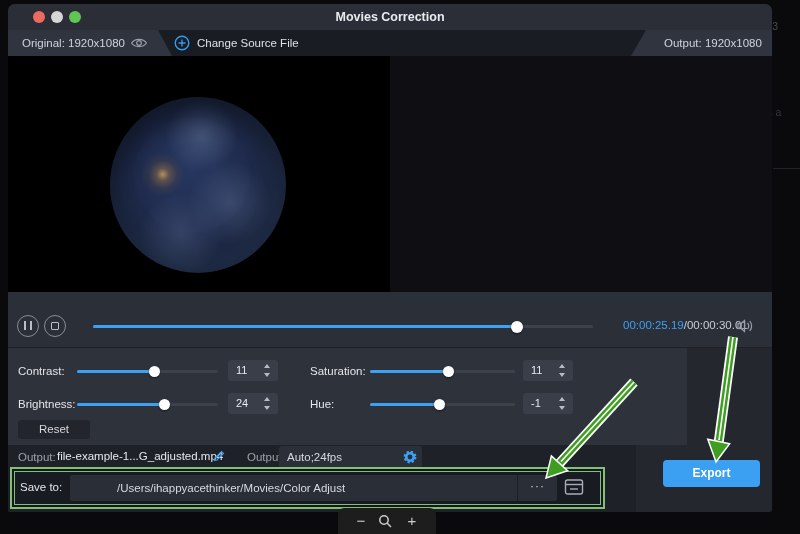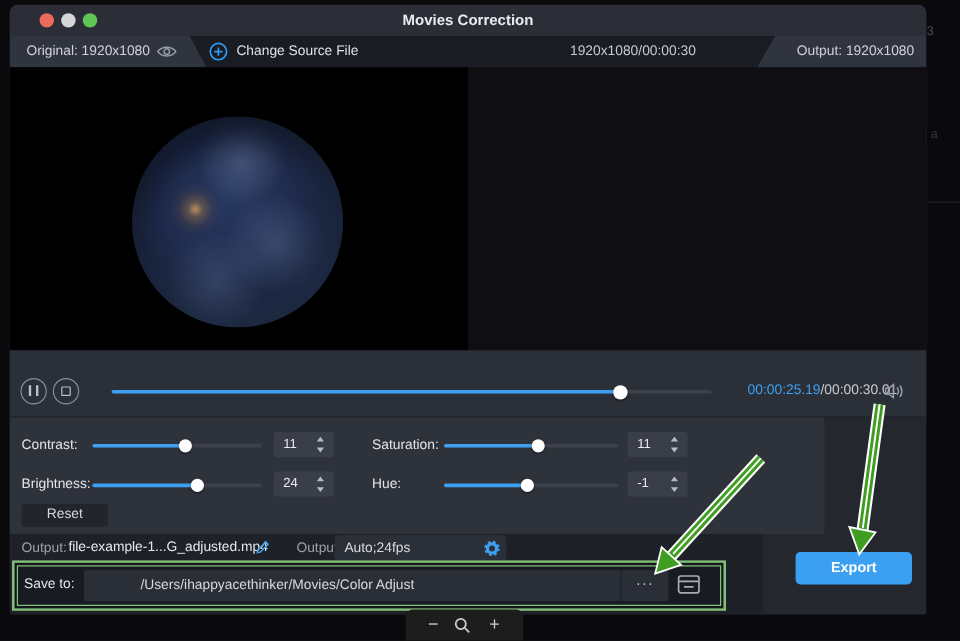--- a/index.html
+++ b/index.html
@@ -163,21 +163,20 @@
         </svg>
       </span>
     </div>
     <span id="add-circle-icon">
       <svg width="16" height="16" viewBox="0 0 16 16">
         <circle cx="8" cy="8" r="6.8" fill="none" stroke="#2f9bf2" stroke-width="1.4"></circle>
         <path d="M8 4.5 V11.5 M4.5 8 H11.5" stroke="#2f9bf2" stroke-width="1.4"></path>
       </svg>
     </span>
     <span id="change-source-label">Change Source File</span>
-    <span id="file-meta">1920x1080/00:00:30</span>
     <div class="tab" id="tab-output">
       <span id="tab-output-label">Output: 1920x1080</span>
     </div>
   </div>
 
   <div id="preview">
     <div id="pane-left">
       <div class="earth" id="earth-original"></div>
     </div>
     <div id="pane-right">

